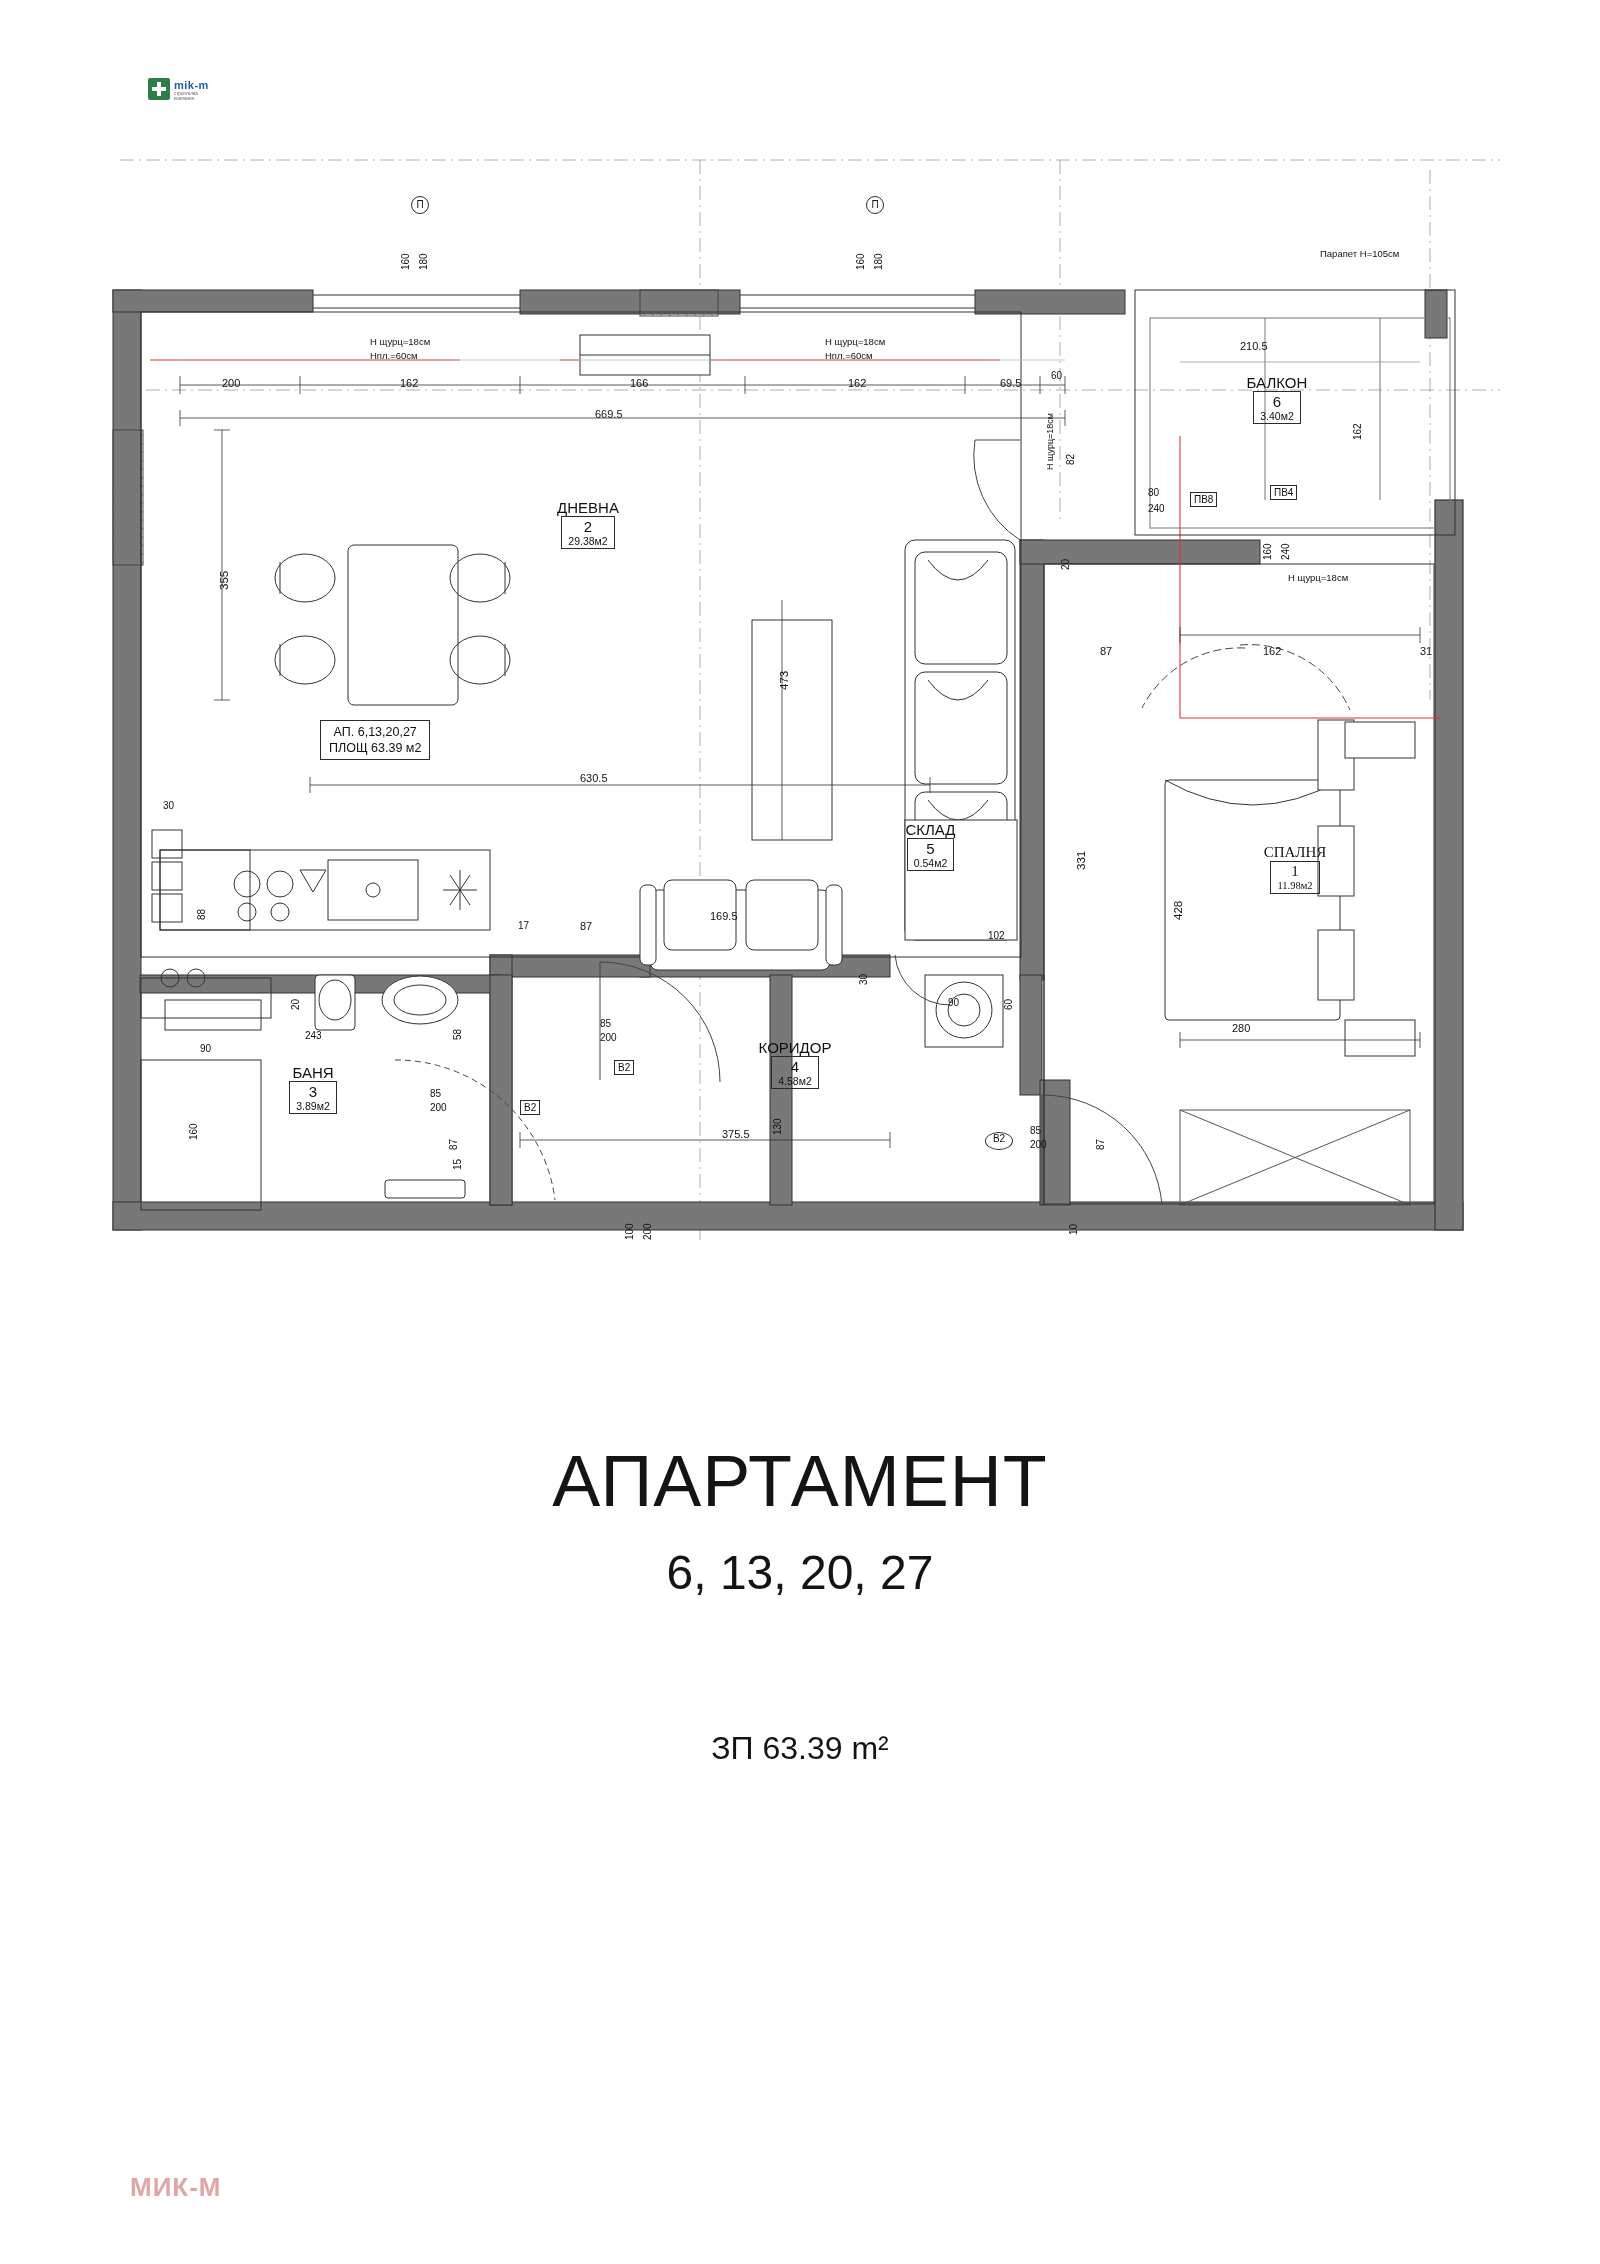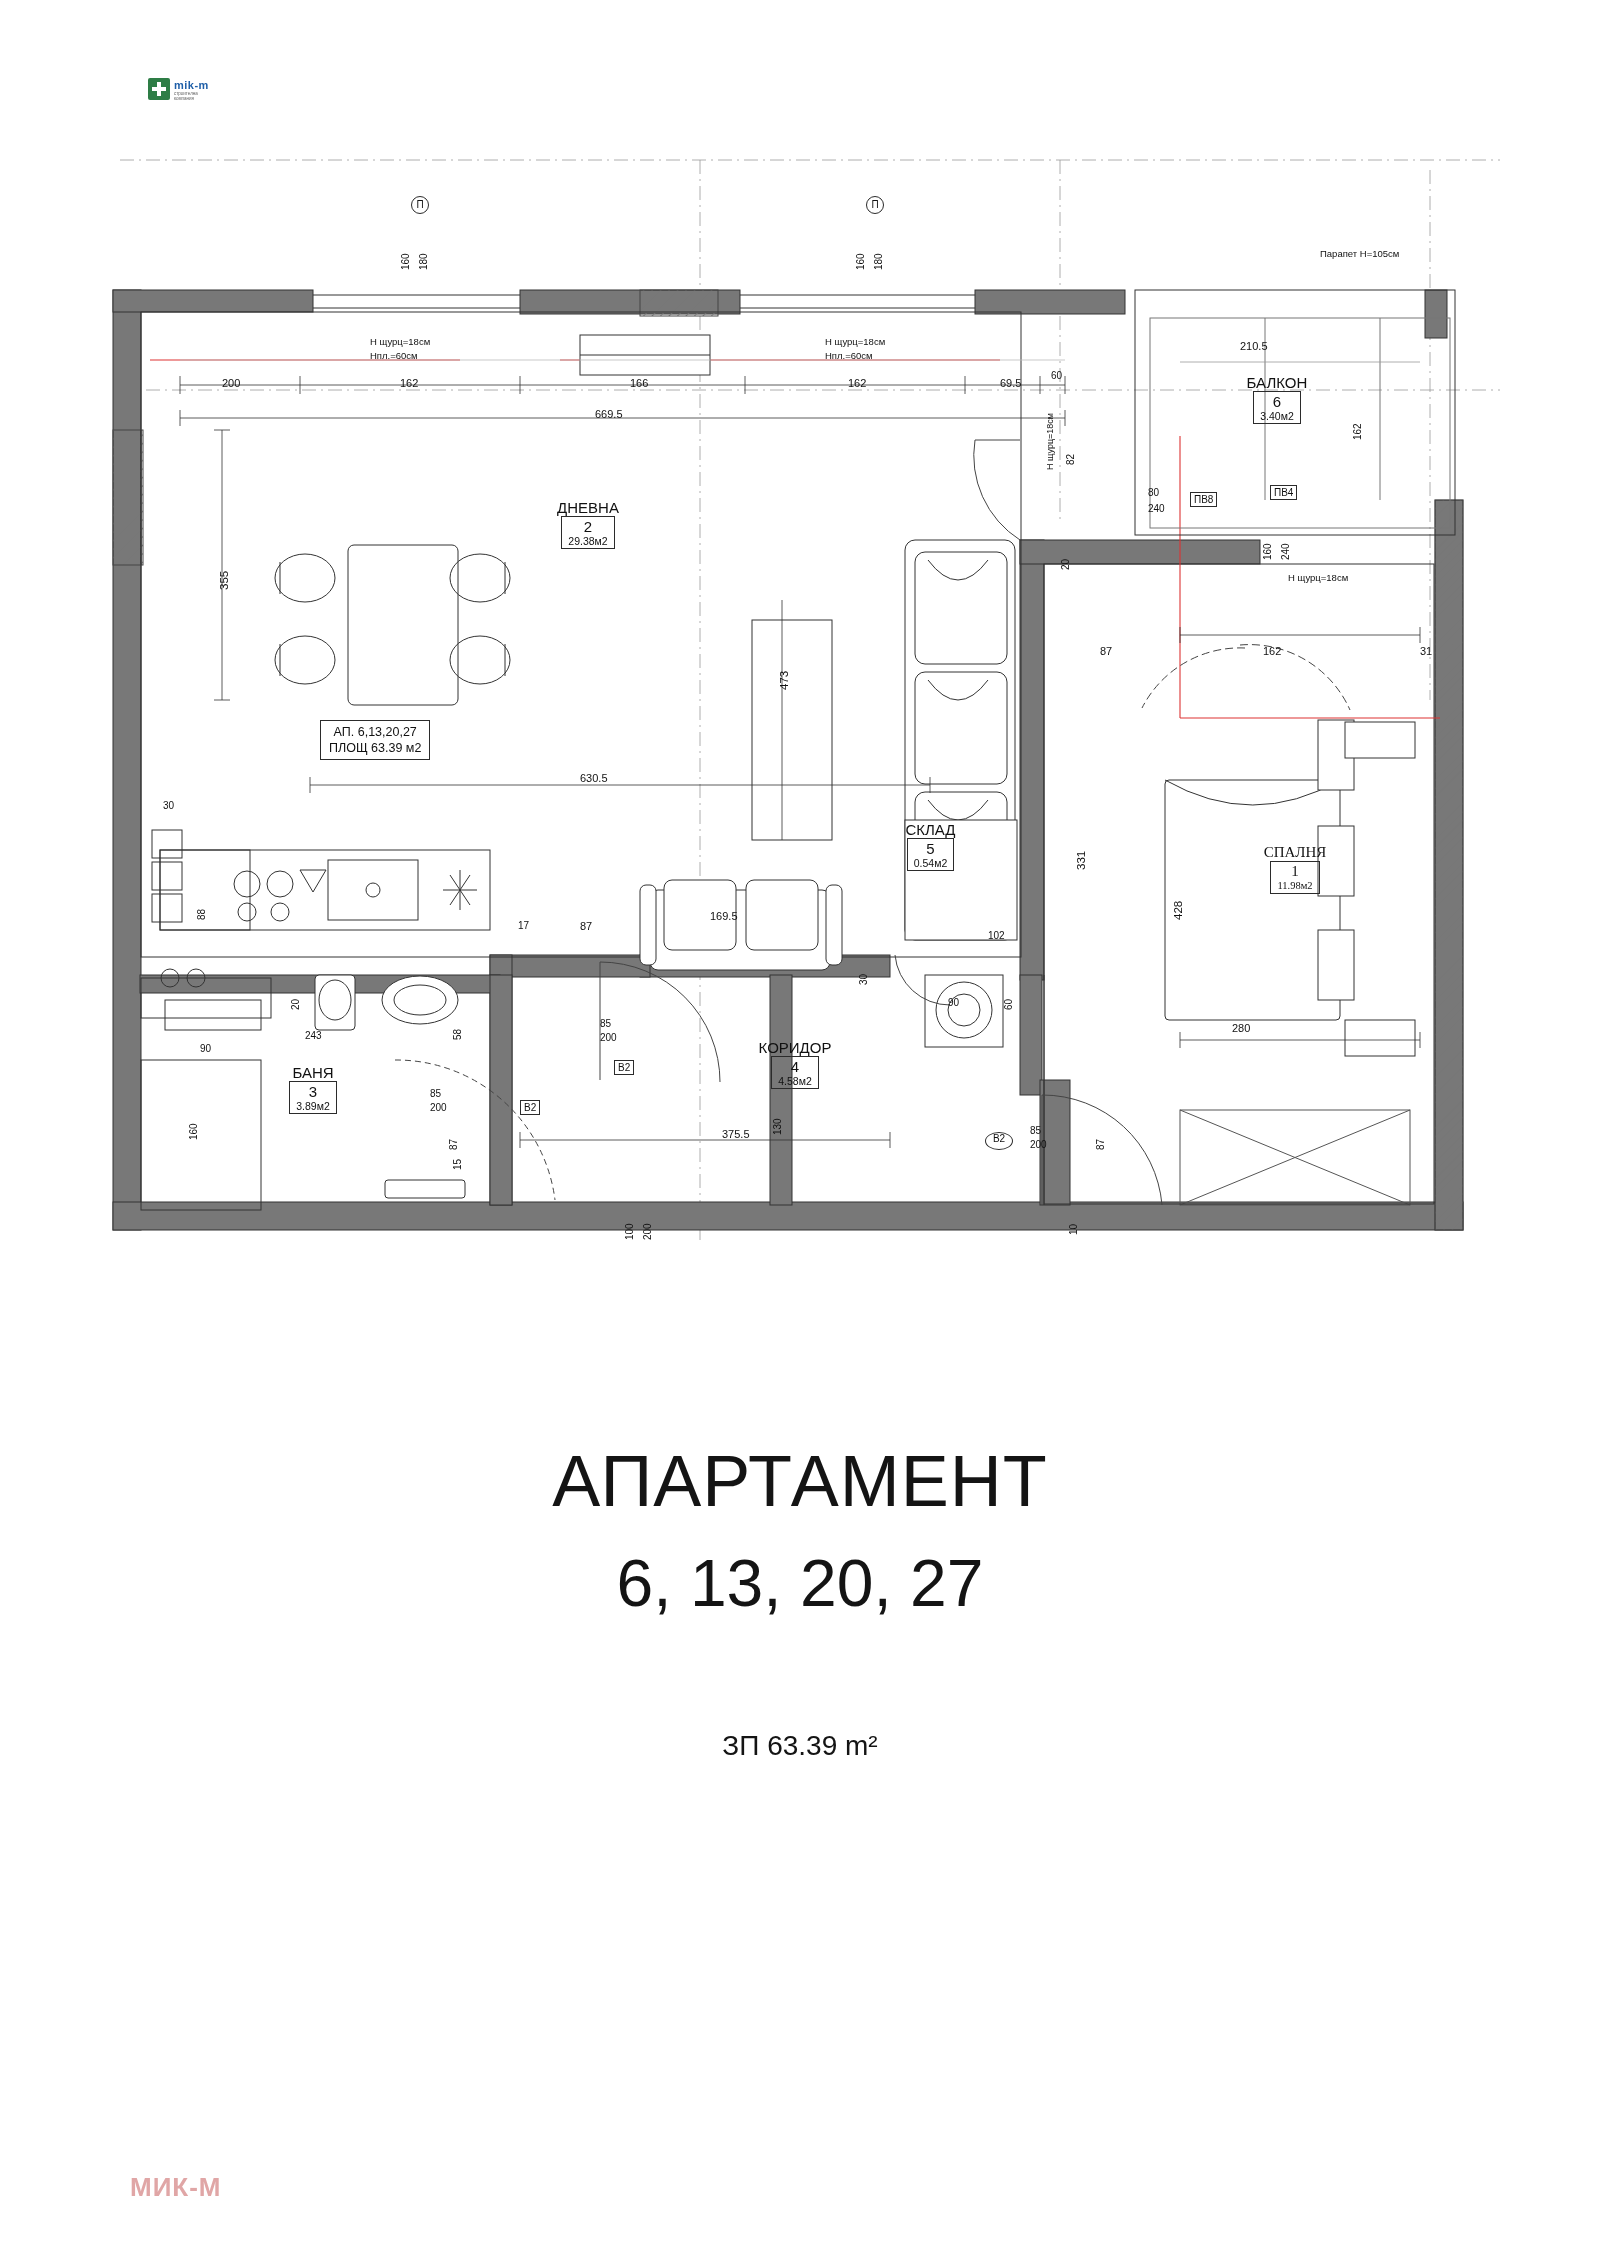--- a/index.html
+++ b/index.html
@@ -11,22 +11,22 @@
   .logo .lbox:after{content:"";position:absolute;left:9px;top:4px;width:4px;height:14px;background:#fff;}
   .logo .lbox:before{content:"";position:absolute;left:4px;top:9px;width:14px;height:4px;background:#fff;}
   .logo .ltxt{position:absolute;left:26px;top:1px;font-size:11px;font-weight:bold;color:#1f5fa8;letter-spacing:.5px;}
   .logo .lsub{position:absolute;left:26px;top:13px;font-size:4.5px;color:#666;line-height:5px;width:40px;}
 
   
   #plan{position:absolute;left:0;top:0;width:1600px;height:1330px;}
 
   
   .t1{position:absolute;left:0;top:1440px;width:1600px;text-align:center;font-size:72px;letter-spacing:1px;color:#141414;font-weight:400;}
-  .t2{position:absolute;left:0;top:1545px;width:1600px;text-align:center;font-size:66px;color:#141414;font-weight:400;}
-  .t3{position:absolute;left:0;top:1730px;width:1600px;text-align:center;font-size:28px;color:#141414;font-weight:400;}
+  .t2{position:absolute;left:0;top:1545px;width:1600px;text-align:center;font-size:48px;color:#141414;font-weight:400;}
+  .t3{position:absolute;left:0;top:1730px;width:1600px;text-align:center;font-size:32px;color:#141414;font-weight:400;}
   .brand{position:absolute;left:130px;top:2172px;font-size:26px;font-weight:bold;color:#e0a6a6;letter-spacing:1px;}
 
   
   .rlabel{position:absolute;text-align:center;font-size:12px;line-height:15px;color:#111;}
   .rlabel .nm{font-size:15px;}
   .rlabel .bx{border:1px solid #2b2b2b;padding:1px 6px;display:inline-block;margin-top:1px;}
   .rlabel .bx .num{font-size:15px;display:block;line-height:17px;}
   .rlabel .bx .ar{font-size:10.5px;display:block;line-height:12px;}
 
   .dim{position:absolute;font-size:11px;color:#111;white-space:nowrap;}

